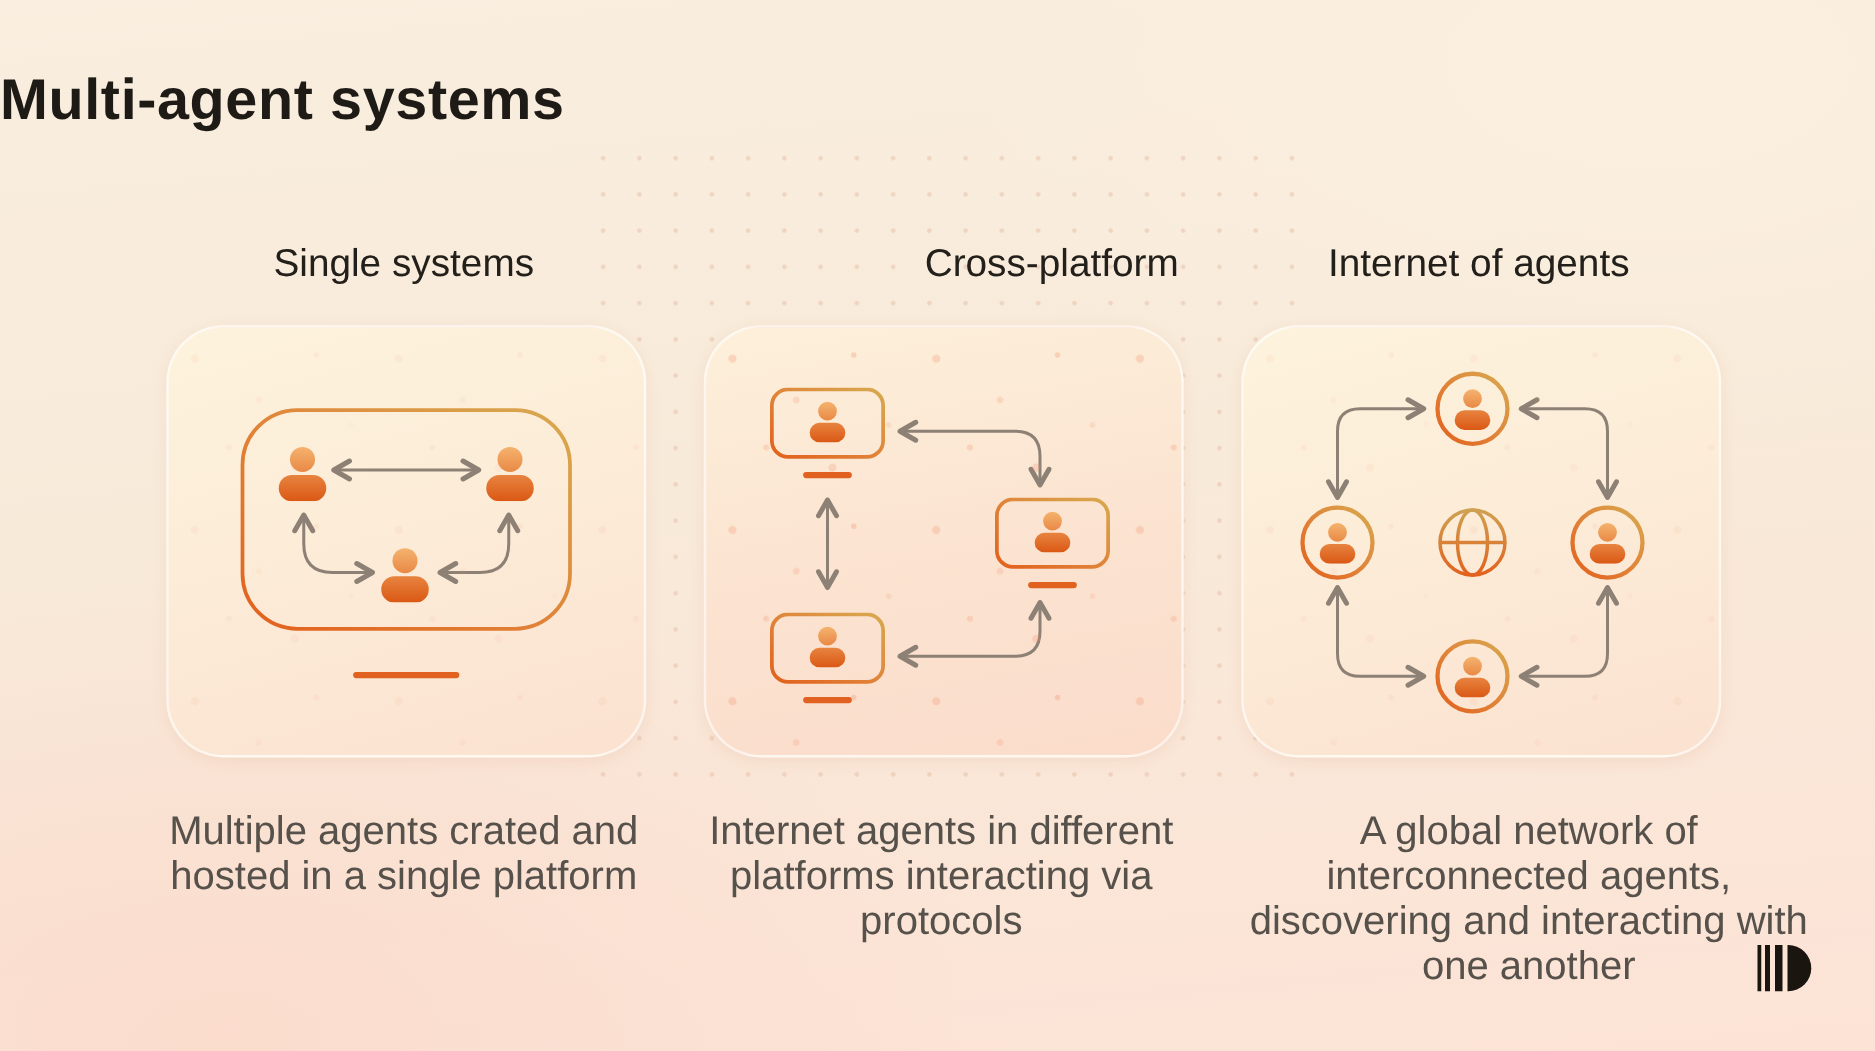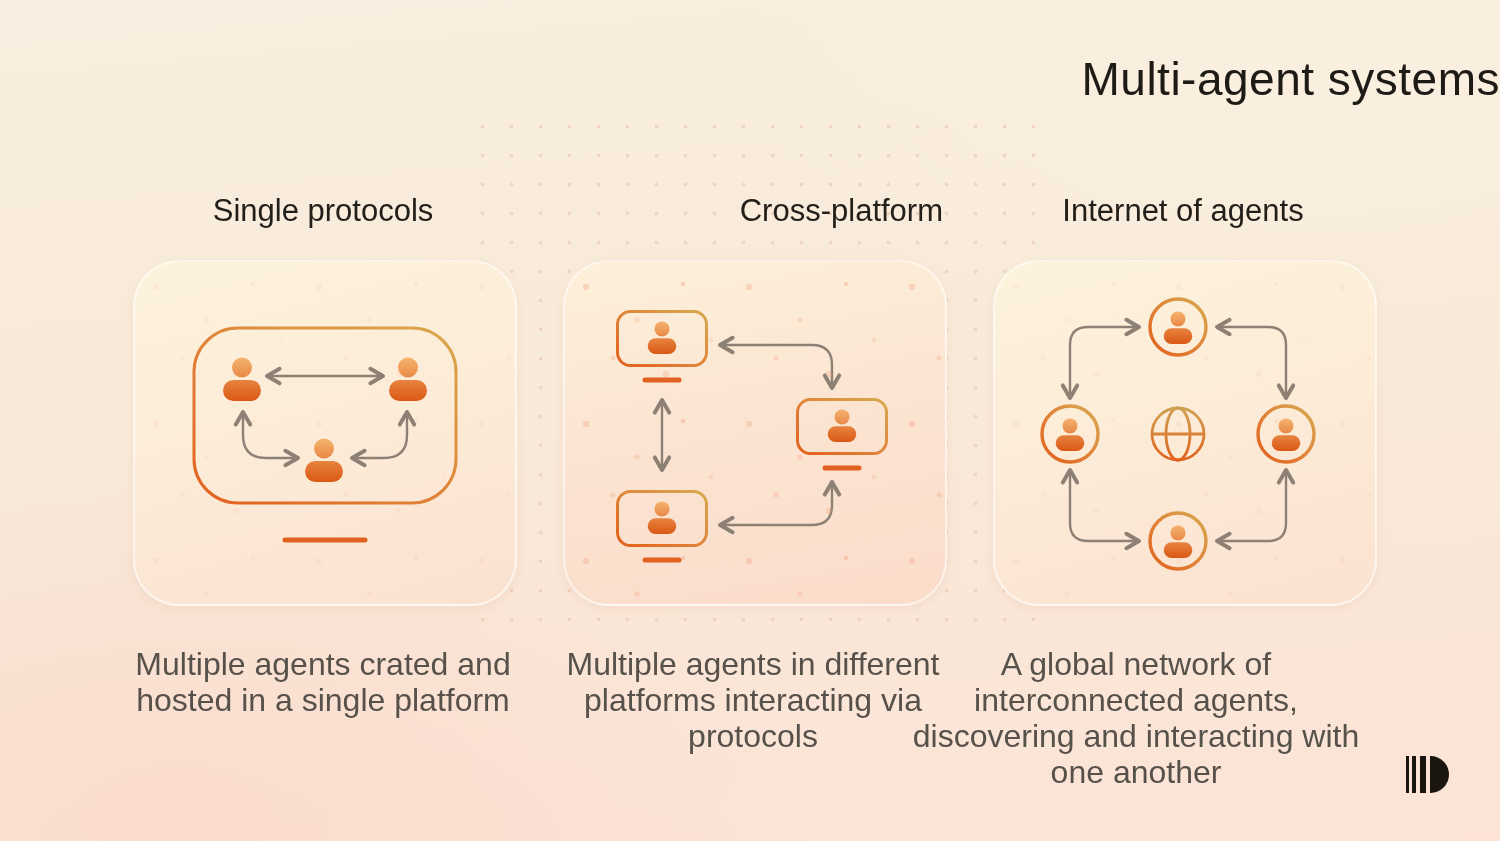--- a/index.html
+++ b/index.html
@@ -25,23 +25,23 @@
     background-image: radial-gradient(circle, #e4bda4 1.5px, transparent 2.1px);
     background-size: 29px 29px;
     opacity: .5;
     z-index: 0;
   }
   .title {
     position: absolute;
     top: 52px; left: 0;
     width: 100%;
     margin: 0;
-    text-align: right;
+    text-align: left;
     font-size: 46px;
-    font-weight: 400;
+    font-weight: 700;
     letter-spacing: .5px;
     color: #1e1a15;
     z-index: 2;
   }
   .heading {
     position: absolute;
     top: 193px;
     width: 380px;
     text-align: center;
     font-size: 31px;
@@ -93,21 +93,21 @@
     width: 460px;
     text-align: center;
     font-size: 32px;
     line-height: 36px;
     color: #57514b;
     white-space: pre-line;
     z-index: 2;
   }
   .d1 { left: 93px; }
   .d2 { left: 523px; }
-  .d3 { left: 906px; }
+  .d3 { left: 993px; }
   .logo {
     position: absolute;
     left: 1406px; top: 756px;
     height: 37px;
     display: flex;
     align-items: stretch;
     gap: 3.5px;
     z-index: 2;
   }
   .lb { background: #1b1510; }
@@ -155,21 +155,21 @@
         <use href="#person" x="31" y="11" width="30" height="33"></use>
         <line x1="29" y1="70" x2="63" y2="70" stroke="#e06120" stroke-width="5" stroke-linecap="round"></line>
       </symbol>
     </defs>
   </svg>
 
   <div class="dots"></div>
 
   <h1 class="title">Multi-agent systems</h1>
 
-  <div class="heading h1p">Single protocols</div>
+  <div class="heading h1p">Single systems</div>
   <div class="heading h2p">Cross-platform</div>
   <div class="heading h3p">Internet of agents</div>
 
   <div class="card c1">
     <svg class="diagram" width="380" height="342" viewBox="0 0 380 342">
       <rect class="screen" x="59" y="66" width="262" height="175" rx="44"></rect>
       <line class="stand" x1="150" y1="278" x2="230" y2="278"></line>
       <path class="arrow" d="M132 114 H248" marker-start="url(#arr)" marker-end="url(#arr)"></path>
       <path class="arrow" d="M108 150 V173 Q108 196 131 196 H163" marker-start="url(#arr)" marker-end="url(#arr)"></path>
       <path class="arrow" d="M272 150 V173 Q272 196 249 196 H217" marker-start="url(#arr)" marker-end="url(#arr)"></path>
@@ -213,21 +213,21 @@
       <circle class="ring" cx="183" cy="279" r="28"></circle>
       <use href="#person" x="168" y="49" width="30" height="33"></use>
       <use href="#person" x="60" y="156" width="30" height="33"></use>
       <use href="#person" x="276" y="156" width="30" height="33"></use>
       <use href="#person" x="168" y="263" width="30" height="33"></use>
     </svg>
   </div>
 
   <div class="desc d1">Multiple agents crated and
 hosted in a single platform</div>
-  <div class="desc d2">Multiple agents in different
+  <div class="desc d2">Internet agents in different
 platforms interacting via
 protocols</div>
   <div class="desc d3">A global network of
 interconnected agents,
 discovering and interacting with
 one another</div>
 
   <div class="logo">
     <span class="lb lb1"></span>
     <span class="lb lb2"></span>

